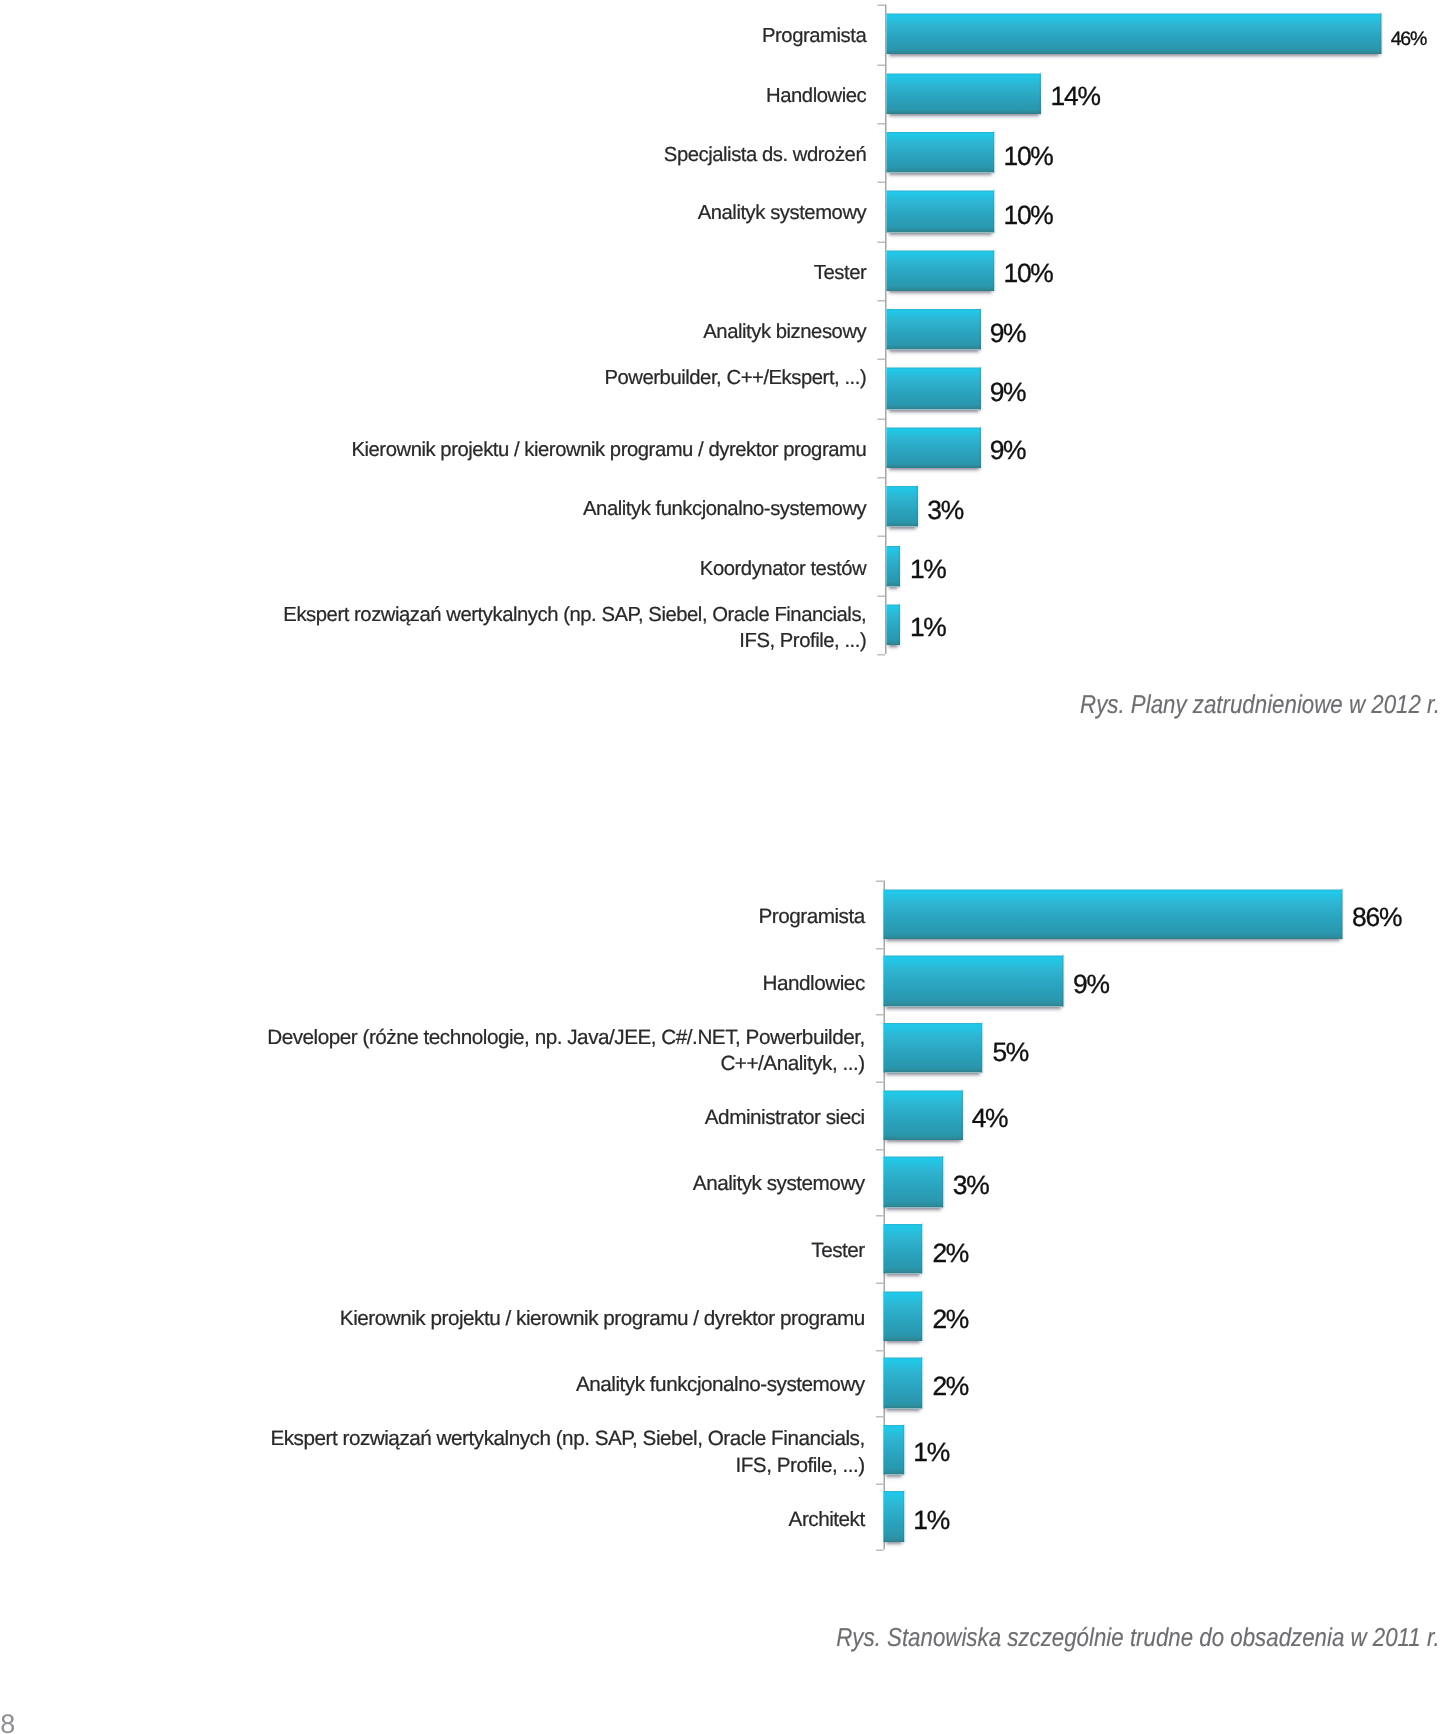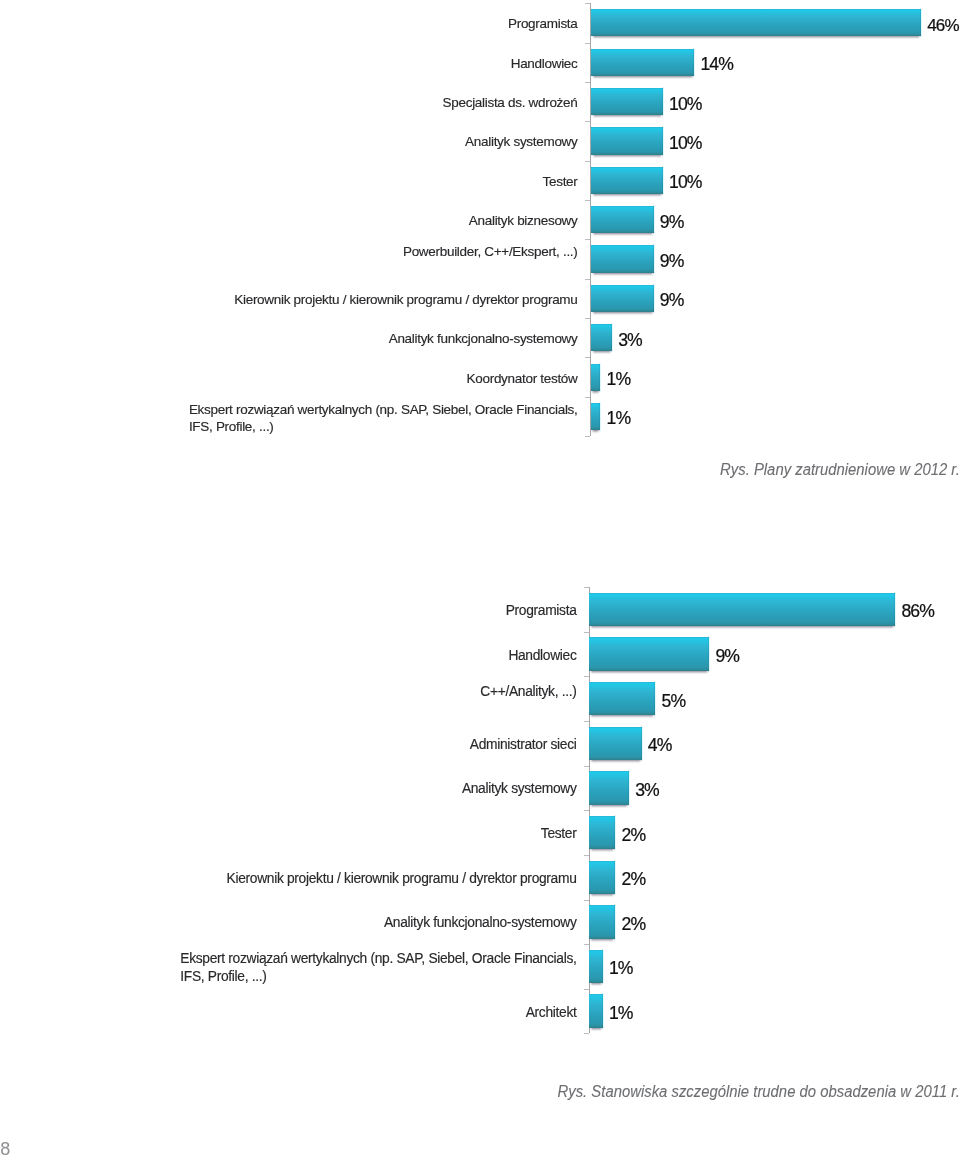--- a/index.html
+++ b/index.html
@@ -11,21 +11,21 @@
   }
   .page{position:absolute;left:0;top:0;width:960px;height:1156px;}
 
   
   .chart{position:absolute;}
   .chart .axis{position:absolute;background:#a6a6a6;width:1px;top:0;bottom:0;}
   .cat-label{
     position:absolute;color:#2a282b;
     line-height:17.4px;
     -webkit-text-stroke:0.15px #2a282b;
-    text-align:left;width:max-content;
+    text-align:right;width:max-content;
   }
   .cat-label > span{white-space:nowrap;display:block;}
   .bar{
     position:absolute;
     background:linear-gradient(to bottom,
       #2ab0cc 0px,#20c9eb 1.2px,
       #22c6e6 8%,#2eb5d2 28%,#2aa3be 60%,#2a97ae 88%,
       #2d8d9c calc(100% - 1.6px),#2f7d8a 100%);
     box-shadow:0 3px 2.2px -1.5px rgba(112,110,128,0.82);
   }
@@ -63,21 +63,21 @@
       <div class="tick" style="left: 585.4px; top: 161px; width: 5px;"></div>
       <div class="tick" style="left: 585.4px; top: 200px; width: 5px;"></div>
       <div class="tick" style="left: 585.4px; top: 239px; width: 5px;"></div>
       <div class="tick" style="left: 585.4px; top: 279px; width: 5px;"></div>
       <div class="tick" style="left: 585.4px; top: 318px; width: 5px;"></div>
       <div class="tick" style="left: 585.4px; top: 357px; width: 5px;"></div>
       <div class="tick" style="left: 585.4px; top: 397px; width: 5px;"></div>
       <div class="tick" style="left: 585.4px; top: 436px; width: 5px;"></div>
       <div class="bar" style="left: 591px; top: 9.28182px; width: 330px; height: 27.2px;"></div>
       <div class="cat-label" style="font-size: 13.5px; letter-spacing: -0.3px; line-height: 17px; right: 382.5px; top: 15.3818px;">Programista</div>
-      <div class="val-label" style="font-size: 17px; letter-spacing: -0.85px; left: 927.2px; line-height: 17.6px; top: 16.7818px;">46%</div>
+      <div class="val-label" style="font-size: 13px; letter-spacing: -0.85px; left: 927.2px; line-height: 17.6px; top: 16.7818px;">46%</div>
       <div class="bar" style="left: 591px; top: 48.6455px; width: 103.2px; height: 27.2px;"></div>
       <div class="cat-label" style="font-size: 13.5px; letter-spacing: -0.3px; line-height: 17px; right: 382.5px; top: 54.7455px;">Handlowiec</div>
       <div class="val-label" style="font-size: 17.6px; letter-spacing: -0.85px; left: 700.4px; line-height: 17.6px; top: 56.1455px;">14%</div>
       <div class="bar" style="left: 591px; top: 88.0091px; width: 71.8px; height: 27.2px;"></div>
       <div class="cat-label" style="font-size: 13.5px; letter-spacing: -0.3px; line-height: 17px; right: 382.5px; top: 94.1091px;">Specjalista ds. wdrożeń</div>
       <div class="val-label" style="font-size: 17.6px; letter-spacing: -0.85px; left: 669px; line-height: 17.6px; top: 95.5091px;">10%</div>
       <div class="bar" style="left: 591px; top: 127.373px; width: 71.8px; height: 27.2px;"></div>
       <div class="cat-label" style="font-size: 13.5px; letter-spacing: -0.3px; line-height: 17px; right: 382.5px; top: 133.473px;">Analityk systemowy</div>
       <div class="val-label" style="font-size: 17.6px; letter-spacing: -0.85px; left: 669px; line-height: 17.6px; top: 134.873px;">10%</div>
       <div class="bar" style="left: 591px; top: 166.736px; width: 71.8px; height: 27.2px;"></div>
@@ -121,20 +121,21 @@
       <div class="tick" style="left: 584px; top: 989px; width: 4.6px;"></div>
       <div class="tick" style="left: 584px; top: 1033px; width: 4.6px;"></div>
       <div class="bar" style="left: 589.2px; top: 592.81px; width: 306px; height: 33.4px;"></div>
       <div class="cat-label" style="font-size: 13.8px; letter-spacing: -0.32px; line-height: 17.1px; right: 383.5px; top: 602.01px;">Programista</div>
       <div class="val-label" style="font-size: 17.6px; letter-spacing: -0.85px; left: 901.4px; line-height: 17.6px; top: 603.41px;">86%</div>
       <div class="bar" style="left: 589.2px; top: 637.43px; width: 120px; height: 33.4px;"></div>
       <div class="cat-label" style="font-size: 13.8px; letter-spacing: -0.32px; line-height: 17.1px; right: 383.5px; top: 646.63px;">Handlowiec</div>
       <div class="val-label" style="font-size: 17.6px; letter-spacing: -0.85px; left: 715.4px; line-height: 17.6px; top: 648.03px;">9%</div>
       <div class="bar" style="left: 589.2px; top: 682.05px; width: 66.2px; height: 33.4px;"></div>
       <div class="cat-label" style="font-size: 13.8px; letter-spacing: -0.32px; line-height: 17.1px; right: 383.5px; top: 682.7px;">
+        <span>Developer (różne technologie, np. Java/JEE, C#/.NET, Powerbuilder,</span>
         <span>C++/Analityk, ...)</span>
       </div>
       <div class="val-label" style="font-size: 17.6px; letter-spacing: -0.85px; left: 661.6px; line-height: 17.6px; top: 692.65px;">5%</div>
       <div class="bar" style="left: 589.2px; top: 726.67px; width: 52.4px; height: 33.4px;"></div>
       <div class="cat-label" style="font-size: 13.8px; letter-spacing: -0.32px; line-height: 17.1px; right: 383.5px; top: 735.87px;">Administrator sieci</div>
       <div class="val-label" style="font-size: 17.6px; letter-spacing: -0.85px; left: 647.8px; line-height: 17.6px; top: 737.27px;">4%</div>
       <div class="bar" style="left: 589.2px; top: 771.29px; width: 39.8px; height: 33.4px;"></div>
       <div class="cat-label" style="font-size: 13.8px; letter-spacing: -0.32px; line-height: 17.1px; right: 383.5px; top: 780.49px;">Analityk systemowy</div>
       <div class="val-label" style="font-size: 17.6px; letter-spacing: -0.85px; left: 635.2px; line-height: 17.6px; top: 781.89px;">3%</div>
       <div class="bar" style="left: 589.2px; top: 815.91px; width: 26.2px; height: 33.4px;"></div>

